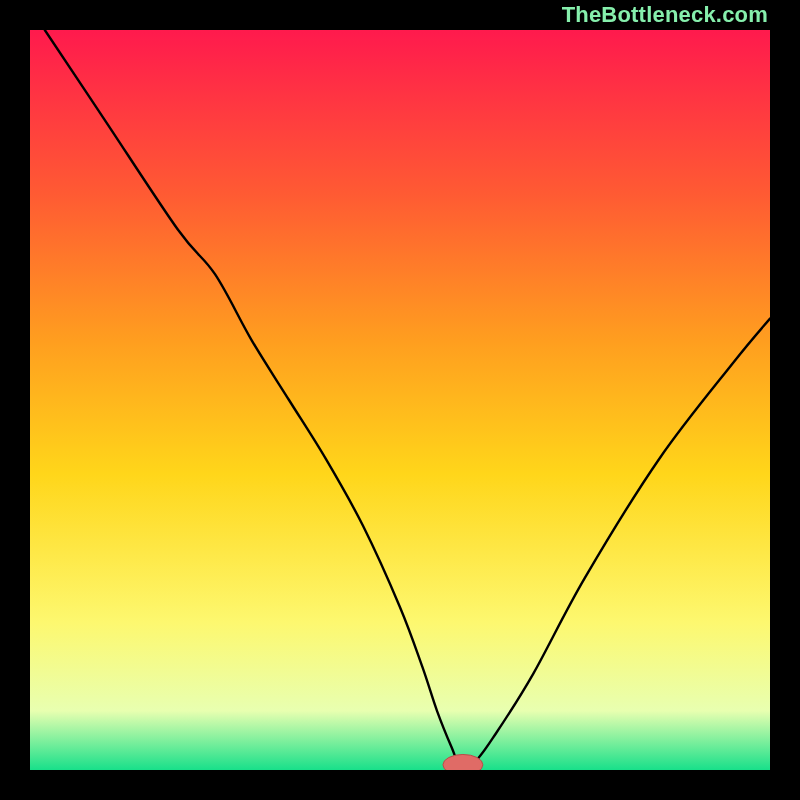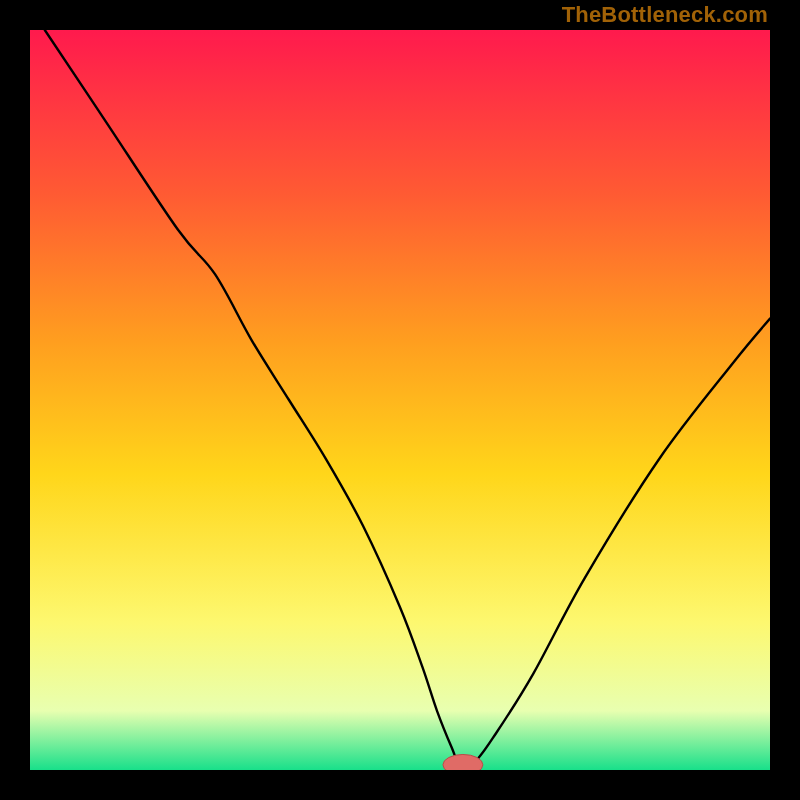--- a/index.html
+++ b/index.html
@@ -18,21 +18,21 @@
     height: 740px;
     overflow: hidden;
   }
   .watermark {
     position: absolute;
     top: 2px;
     right: 32px;
     font-family: Arial, Helvetica, sans-serif;
     font-size: 22px;
     font-weight: 600;
-    color: #a16207;
+    color: #86efac;
     letter-spacing: 0.2px;
   }
   svg { display: block; }
 </style>
 </head>
 <body>
 
 <div class="frame">
   <div class="watermark">TheBottleneck.com</div>
   <div class="plot">

